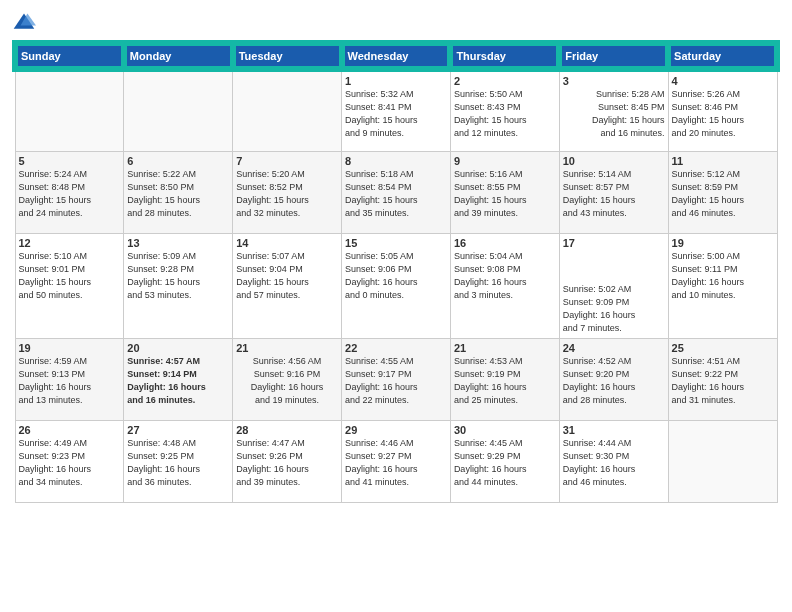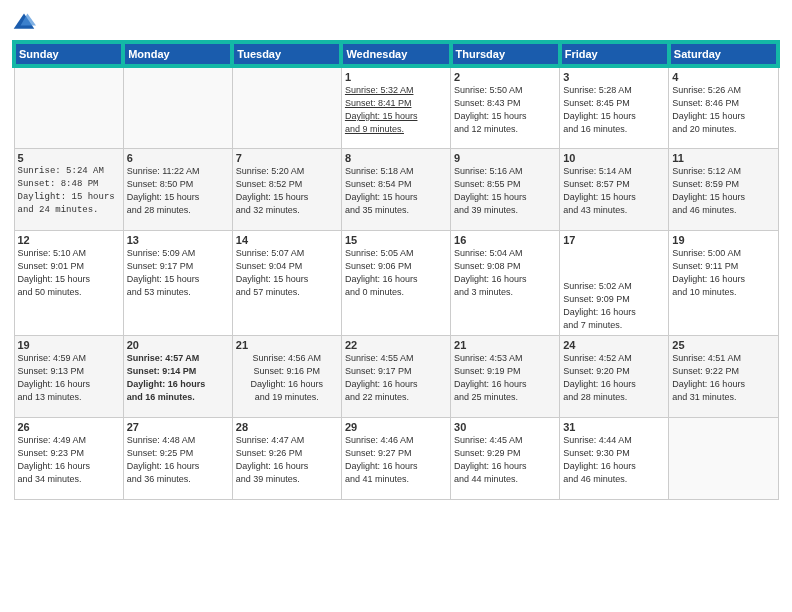--- a/index.html
+++ b/index.html
@@ -58,21 +58,21 @@
       border-collapse: collapse;
       table-layout: fixed;
     }
     thead th {
       background: #1a5cad;
       color: #fff;
       font-size: 11px;
       font-weight: bold;
       padding: 4px 3px;
       text-align: left;
-      border: 4px solid #14b8a6;
+      border: 6px solid #14b8a6;
     }
     tbody td {
       border: 1px solid #ccc;
       vertical-align: top;
       padding: 3px 3px;
       font-size: 9.5px;
       color: #333;
       height: 82px;
     }
     tbody tr:nth-child(even) td {
@@ -129,58 +129,58 @@
           <th>Saturday</th>
         </tr>
     </thead>
     <tbody id="calendar-body">
     <tr>
           <td class="empty-cell"></td>
           <td class="empty-cell"></td>
           <td class="empty-cell"></td>
           <td>
             <span class="day-number">1</span>
-            <div class="day-info" style="white-space: pre-line; text-decoration: underline;">Sunrise: 5:32 AM
+            <div class="day-info" style="white-space: pre-line;">Sunrise: 5:32 AM
 Sunset: 8:41 PM
 Daylight: 15 hours
 and 9 minutes.</div>
           </td>
           <td>
             <span class="day-number">2</span>
             <div class="day-info" style="white-space: pre-line;">Sunrise: 5:50 AM
 Sunset: 8:43 PM
 Daylight: 15 hours
 and 12 minutes.</div>
           </td>
           <td>
             <span class="day-number">3</span>
-            <div class="day-info" style="white-space: pre-line;">Sunrise: 5:28 AM
+            <div class="day-info" style="white-space: pre-line; text-align: right;">Sunrise: 5:28 AM
 Sunset: 8:45 PM
 Daylight: 15 hours
 and 16 minutes.</div>
           </td>
           <td>
             <span class="day-number">4</span>
             <div class="day-info" style="white-space: pre-line;">Sunrise: 5:26 AM
 Sunset: 8:46 PM
 Daylight: 15 hours
 and 20 minutes.</div>
           </td>
         </tr>
         <tr>
           <td>
             <span class="day-number">5</span>
-            <div class="day-info" style="white-space: pre-line; font-family: Liberation Mono, monospace;">Sunrise: 5:24 AM
+            <div class="day-info" style="white-space: pre-line;">Sunrise: 5:24 AM
 Sunset: 8:48 PM
 Daylight: 15 hours
 and 24 minutes.</div>
           </td>
           <td>
             <span class="day-number">6</span>
-            <div class="day-info" style="white-space: pre-line;">Sunrise: 11:22 AM
+            <div class="day-info" style="white-space: pre-line;">Sunrise: 5:22 AM
 Sunset: 8:50 PM
 Daylight: 15 hours
 and 28 minutes.</div>
           </td>
           <td>
             <span class="day-number">7</span>
             <div class="day-info" style="white-space: pre-line;">Sunrise: 5:20 AM
 Sunset: 8:52 PM
 Daylight: 15 hours
 and 32 minutes.</div>
@@ -218,21 +218,21 @@
           <td>
             <span class="day-number">12</span>
             <div class="day-info" style="white-space: pre-line;">Sunrise: 5:10 AM
 Sunset: 9:01 PM
 Daylight: 15 hours
 and 50 minutes.</div>
           </td>
           <td>
             <span class="day-number">13</span>
             <div class="day-info" style="white-space: pre-line;">Sunrise: 5:09 AM
-Sunset: 9:17 PM
+Sunset: 9:28 PM
 Daylight: 15 hours
 and 53 minutes.</div>
           </td>
           <td>
             <span class="day-number">14</span>
             <div class="day-info" style="white-space: pre-line;">Sunrise: 5:07 AM
 Sunset: 9:04 PM
 Daylight: 15 hours
 and 57 minutes.</div>
           </td>

